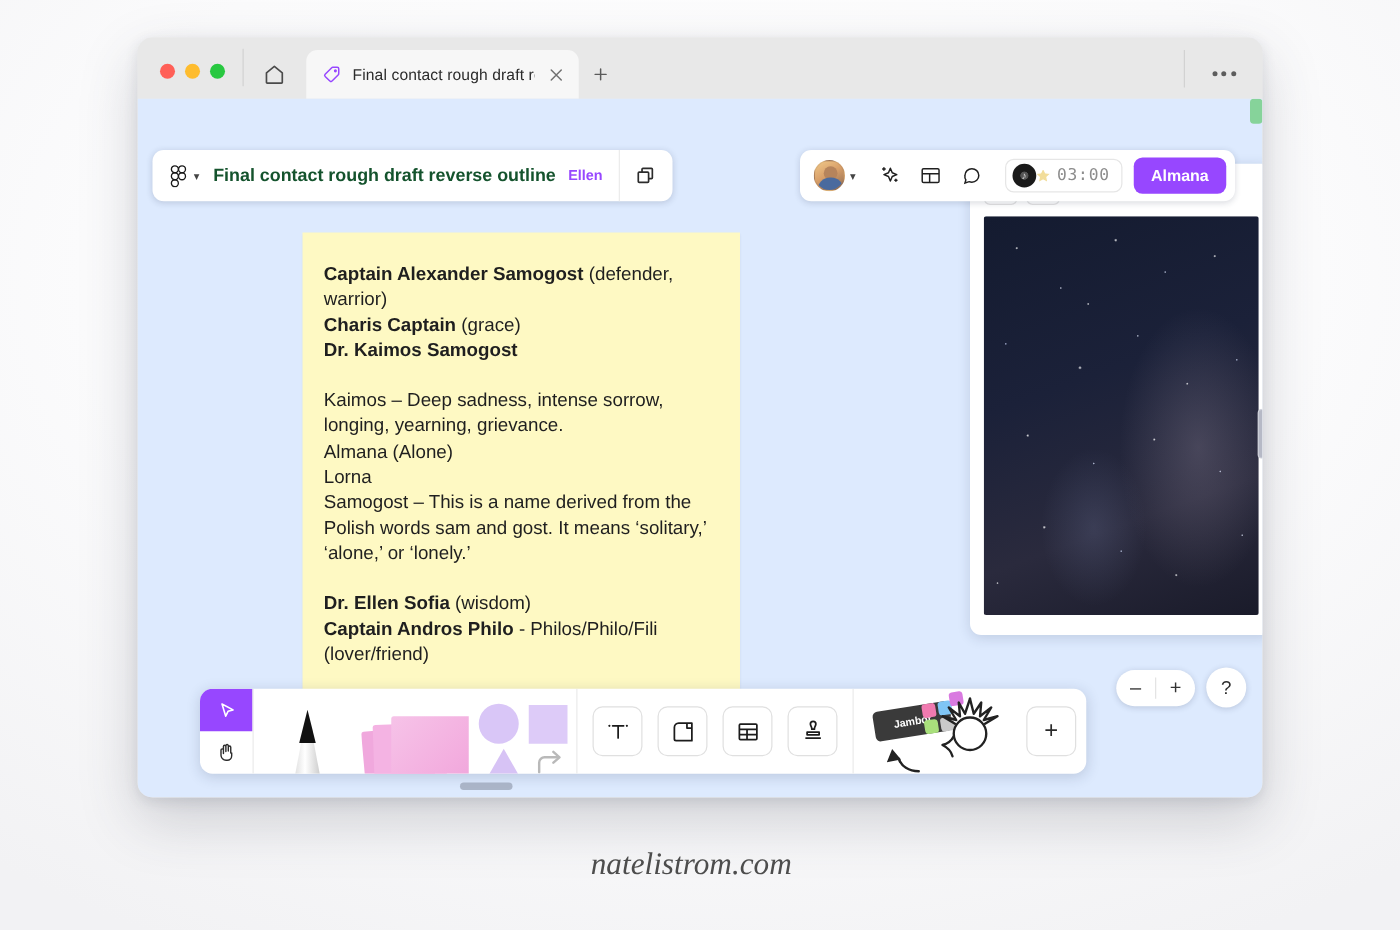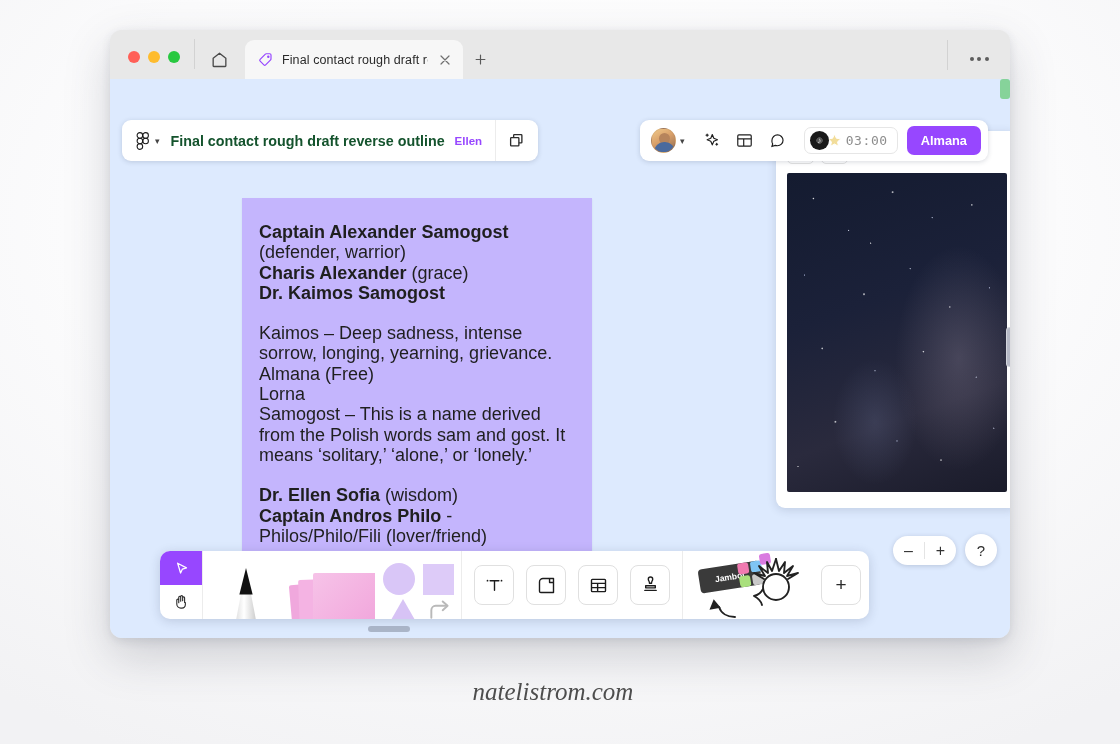--- a/index.html
+++ b/index.html
@@ -88,27 +88,26 @@
     left: 0; top: 49px; right: 0; bottom: 0;
     background: #ddeafe;
     overflow: hidden;
   }
 
   
   .sticky {
     position: absolute;
     left: 132px; top: 107px;
     width: 350px; height: 405px;
-    background: #c4b5fd;
+    background: #fef9c3;
     padding: 24px 18px 0 17px;
-    font-size: 18px;
+    font-size: 15px;
     line-height: 20.3px;
     color: #1f1f1f;
     box-shadow: 0 1px 2px rgba(0,0,0,.07);
-    margin-top: 12px;
   }
   .sticky b { font-weight: 700; }
   .sticky .strike { text-decoration: line-through; }
   .sticky p { margin: 0; }
   .sticky .gap { height: 20px; }
 
   
   .photo-panel {
     position: absolute;
     right: -8px; top: 52px;
@@ -466,25 +465,25 @@
         <i></i>
         <i></i>
       </div>
     </div>
   </div>
 
   <div class="app">
 
     <div class="sticky">
       <p><b>Captain Alexander Samogost</b><span> (defender, warrior)</span></p>
-      <p><b>Charis Alexander</b><span> (grace)</span></p>
+      <p><b>Charis Captain</b><span> (grace)</span></p>
       <p><b>Dr. Kaimos Samogost</b></p>
       <div class="gap"></div>
       <p>Kaimos – Deep sadness, intense sorrow, longing, yearning, grievance.</p>
-      <p>Almana (Free)</p>
+      <p>Almana (Alone)</p>
       <p>Lorna</p>
       <p>Samogost – This is a name derived from the Polish words sam and gost. It means ‘solitary,’ ‘alone,’ or ‘lonely.’</p>
       <div class="gap"></div>
       <p><b>Dr. Ellen Sofia</b><span> (wisdom)</span></p>
       <p><b>Captain Andros Philo</b><span> - Philos/Philo/Fili (lover/friend)</span></p>
     </div>
 
     <div class="photo-panel">
       <div class="photo-acts">
         <div class="chip">

